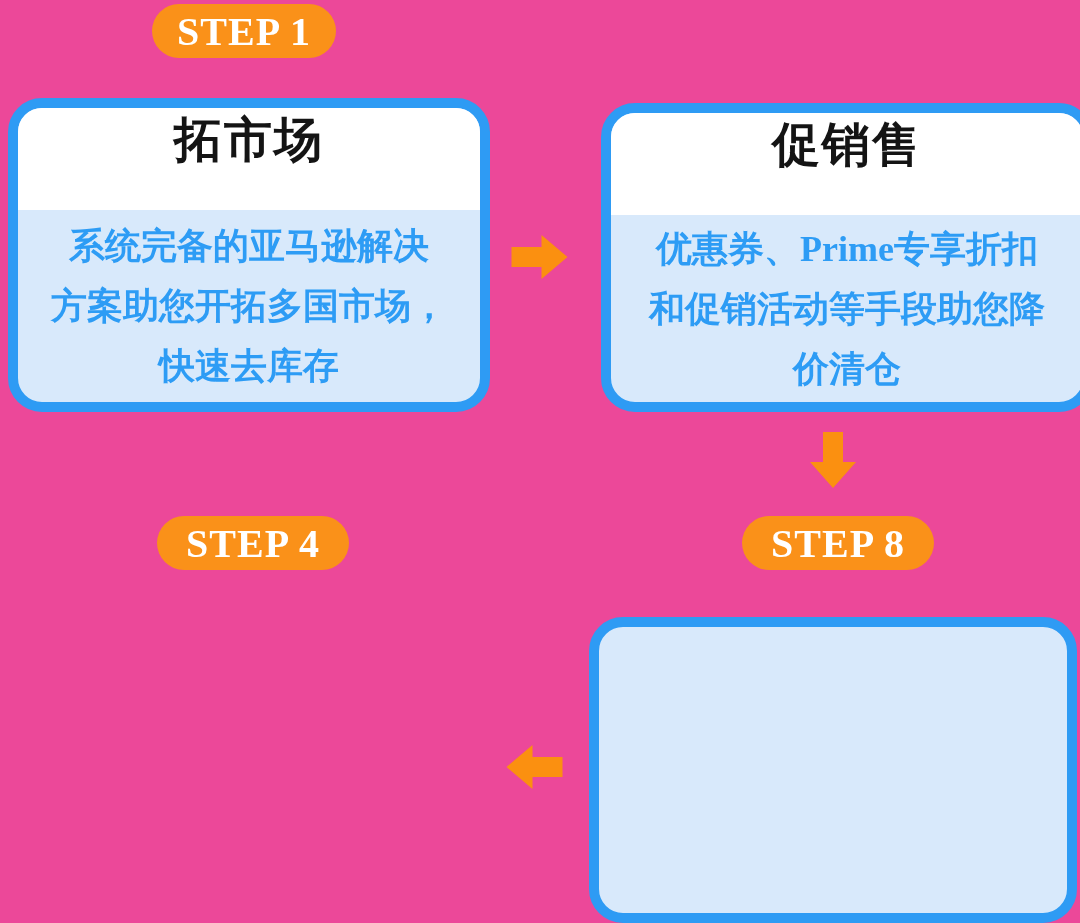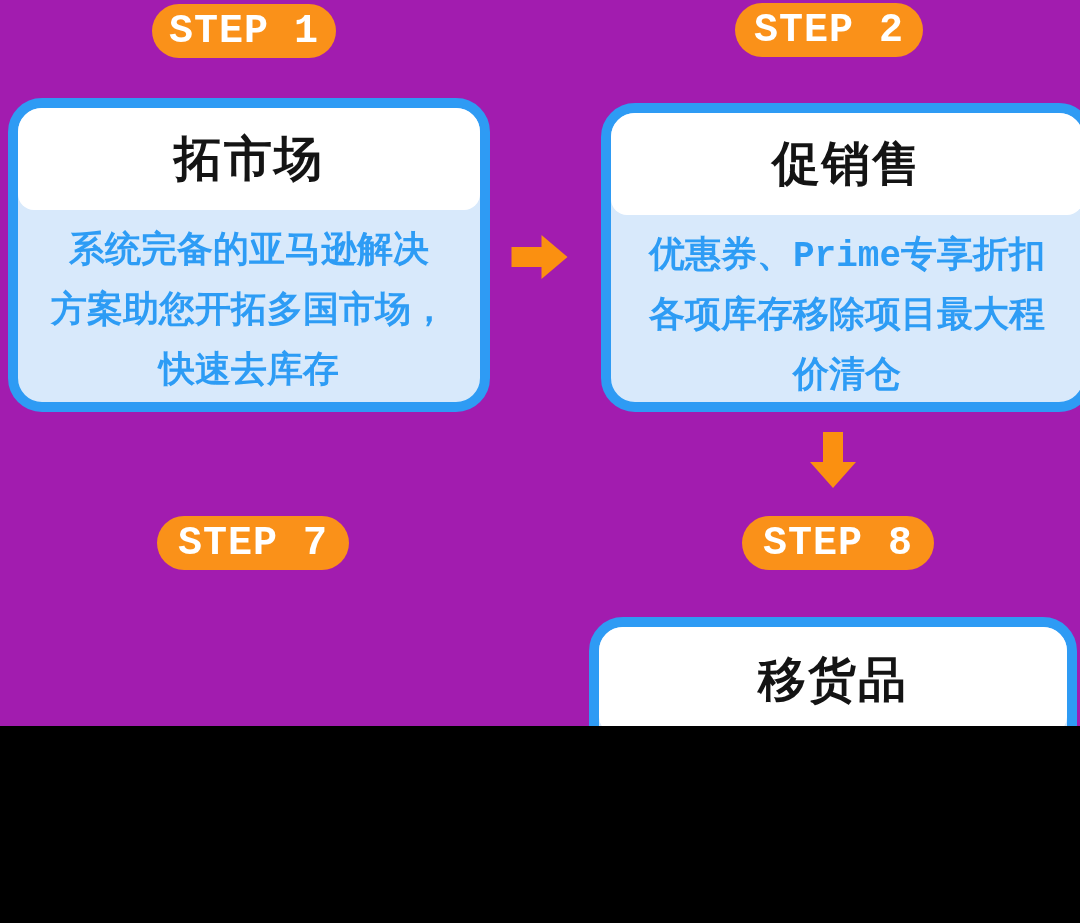--- a/index.html
+++ b/index.html
@@ -10,24 +10,24 @@
     --header-white: #FFFFFF;
     --title-black: #141414;
     --desc-blue: #2D9CF5;
     --badge-text: #FFFFFF;
   }
   * { box-sizing: border-box; margin: 0; padding: 0; }
   html, body { background: #000; }
   .canvas {
     position: relative;
     width: 1080px;
-    height: 726px;
-    background: #a21caf;
+    height: 923px;
+    background: #ec4899;
     overflow: hidden;
-    font-family: Liberation Mono, monospace;
+    font-family: Liberation Serif, serif;
   }
   .step-pill {
     position: absolute;
     background: var(--badge-orange);
     border-radius: 28px;
     color: var(--badge-text);
     display: flex;
     align-items: center;
     justify-content: center;
     font-size: 40px;
@@ -52,38 +52,37 @@
   .card-1 { left: 8px;   top: 98px;  width: 482px; height: 314px; }
   .card-2 { left: 585px; top: 103px; width: 492px; height: 309px; margin-left: 16px; }
   .card-3 { left: 589px; top: 617px; width: 488px; height: 306px; }
   .card-4 { left: 7px;   top: 617px; width: 483px; height: 306px; }
 
   .card-header {
     background: var(--header-white);
     height: 102px;
     flex: 0 0 auto;
     display: flex;
-    align-items: center;
+    align-items: flex-start;
     justify-content: center;
-    border-radius: 16px;
   }
   .card-3 .card-header, .card-4 .card-header { height: 106px; }
   .card-title {
     font-size: 48px;
     font-weight: 700;
     color: var(--title-black);
     letter-spacing: 2px;
   }
   .card-body {
     flex: 1 1 auto;
     display: flex;
     align-items: center;
     justify-content: center;
     text-align: center;
-    padding: 12px 14px;
+    padding: 4px 14px;
   }
   .card-desc {
     font-size: 36px;
     line-height: 60px;
     font-weight: 700;
     color: var(--desc-blue);
     white-space: pre-line;
   }
   .arrow { position: absolute; display: block; }
   .arrow polygon { fill: var(--arrow-orange); }
@@ -92,56 +91,50 @@
   .arrow-left  { left: 506px; top: 744px; width: 57px; height: 46px; }
 </style>
 </head>
 <body>
 
 <div class="canvas">
 
   <div class="step-pill pill-1">
     <span>STEP 1</span>
   </div>
-  <div class="step-pill pill-2">
-    <span>STEP 2</span>
-  </div>
   <div class="step-pill pill-3">
     <span>STEP 8</span>
   </div>
   <div class="step-pill pill-4">
-    <span>STEP 7</span>
+    <span>STEP 4</span>
   </div>
 
   <div class="card card-1">
     <div class="card-header">
       <div class="card-title">拓市场</div>
     </div>
     <div class="card-body">
       <div class="card-desc">系统完备的亚马逊解决
 方案助您开拓多国市场，
 快速去库存</div>
     </div>
   </div>
 
   <div class="card card-2">
     <div class="card-header">
       <div class="card-title">促销售</div>
     </div>
     <div class="card-body">
       <div class="card-desc">优惠券、Prime专享折扣
-各项库存移除项目最大程
+和促销活动等手段助您降
 价清仓</div>
     </div>
   </div>
 
   <div class="card card-3">
-    <div class="card-header">
-      <div class="card-title">移货品</div>
-    </div>
   </div>
 
 
   <svg class="arrow arrow-right" viewBox="0 0 56 46" aria-hidden="true">
     <polygon points="0,13 30,13 30,1 56,23 30,45 30,33 0,33"></polygon>
   </svg>
   <svg class="arrow arrow-down" viewBox="0 0 46 56" aria-hidden="true">
     <polygon points="13,0 33,0 33,30 46,30 23,56 0,30 13,30"></polygon>
   </svg>
   <svg class="arrow arrow-left" viewBox="0 0 56 46" aria-hidden="true">

